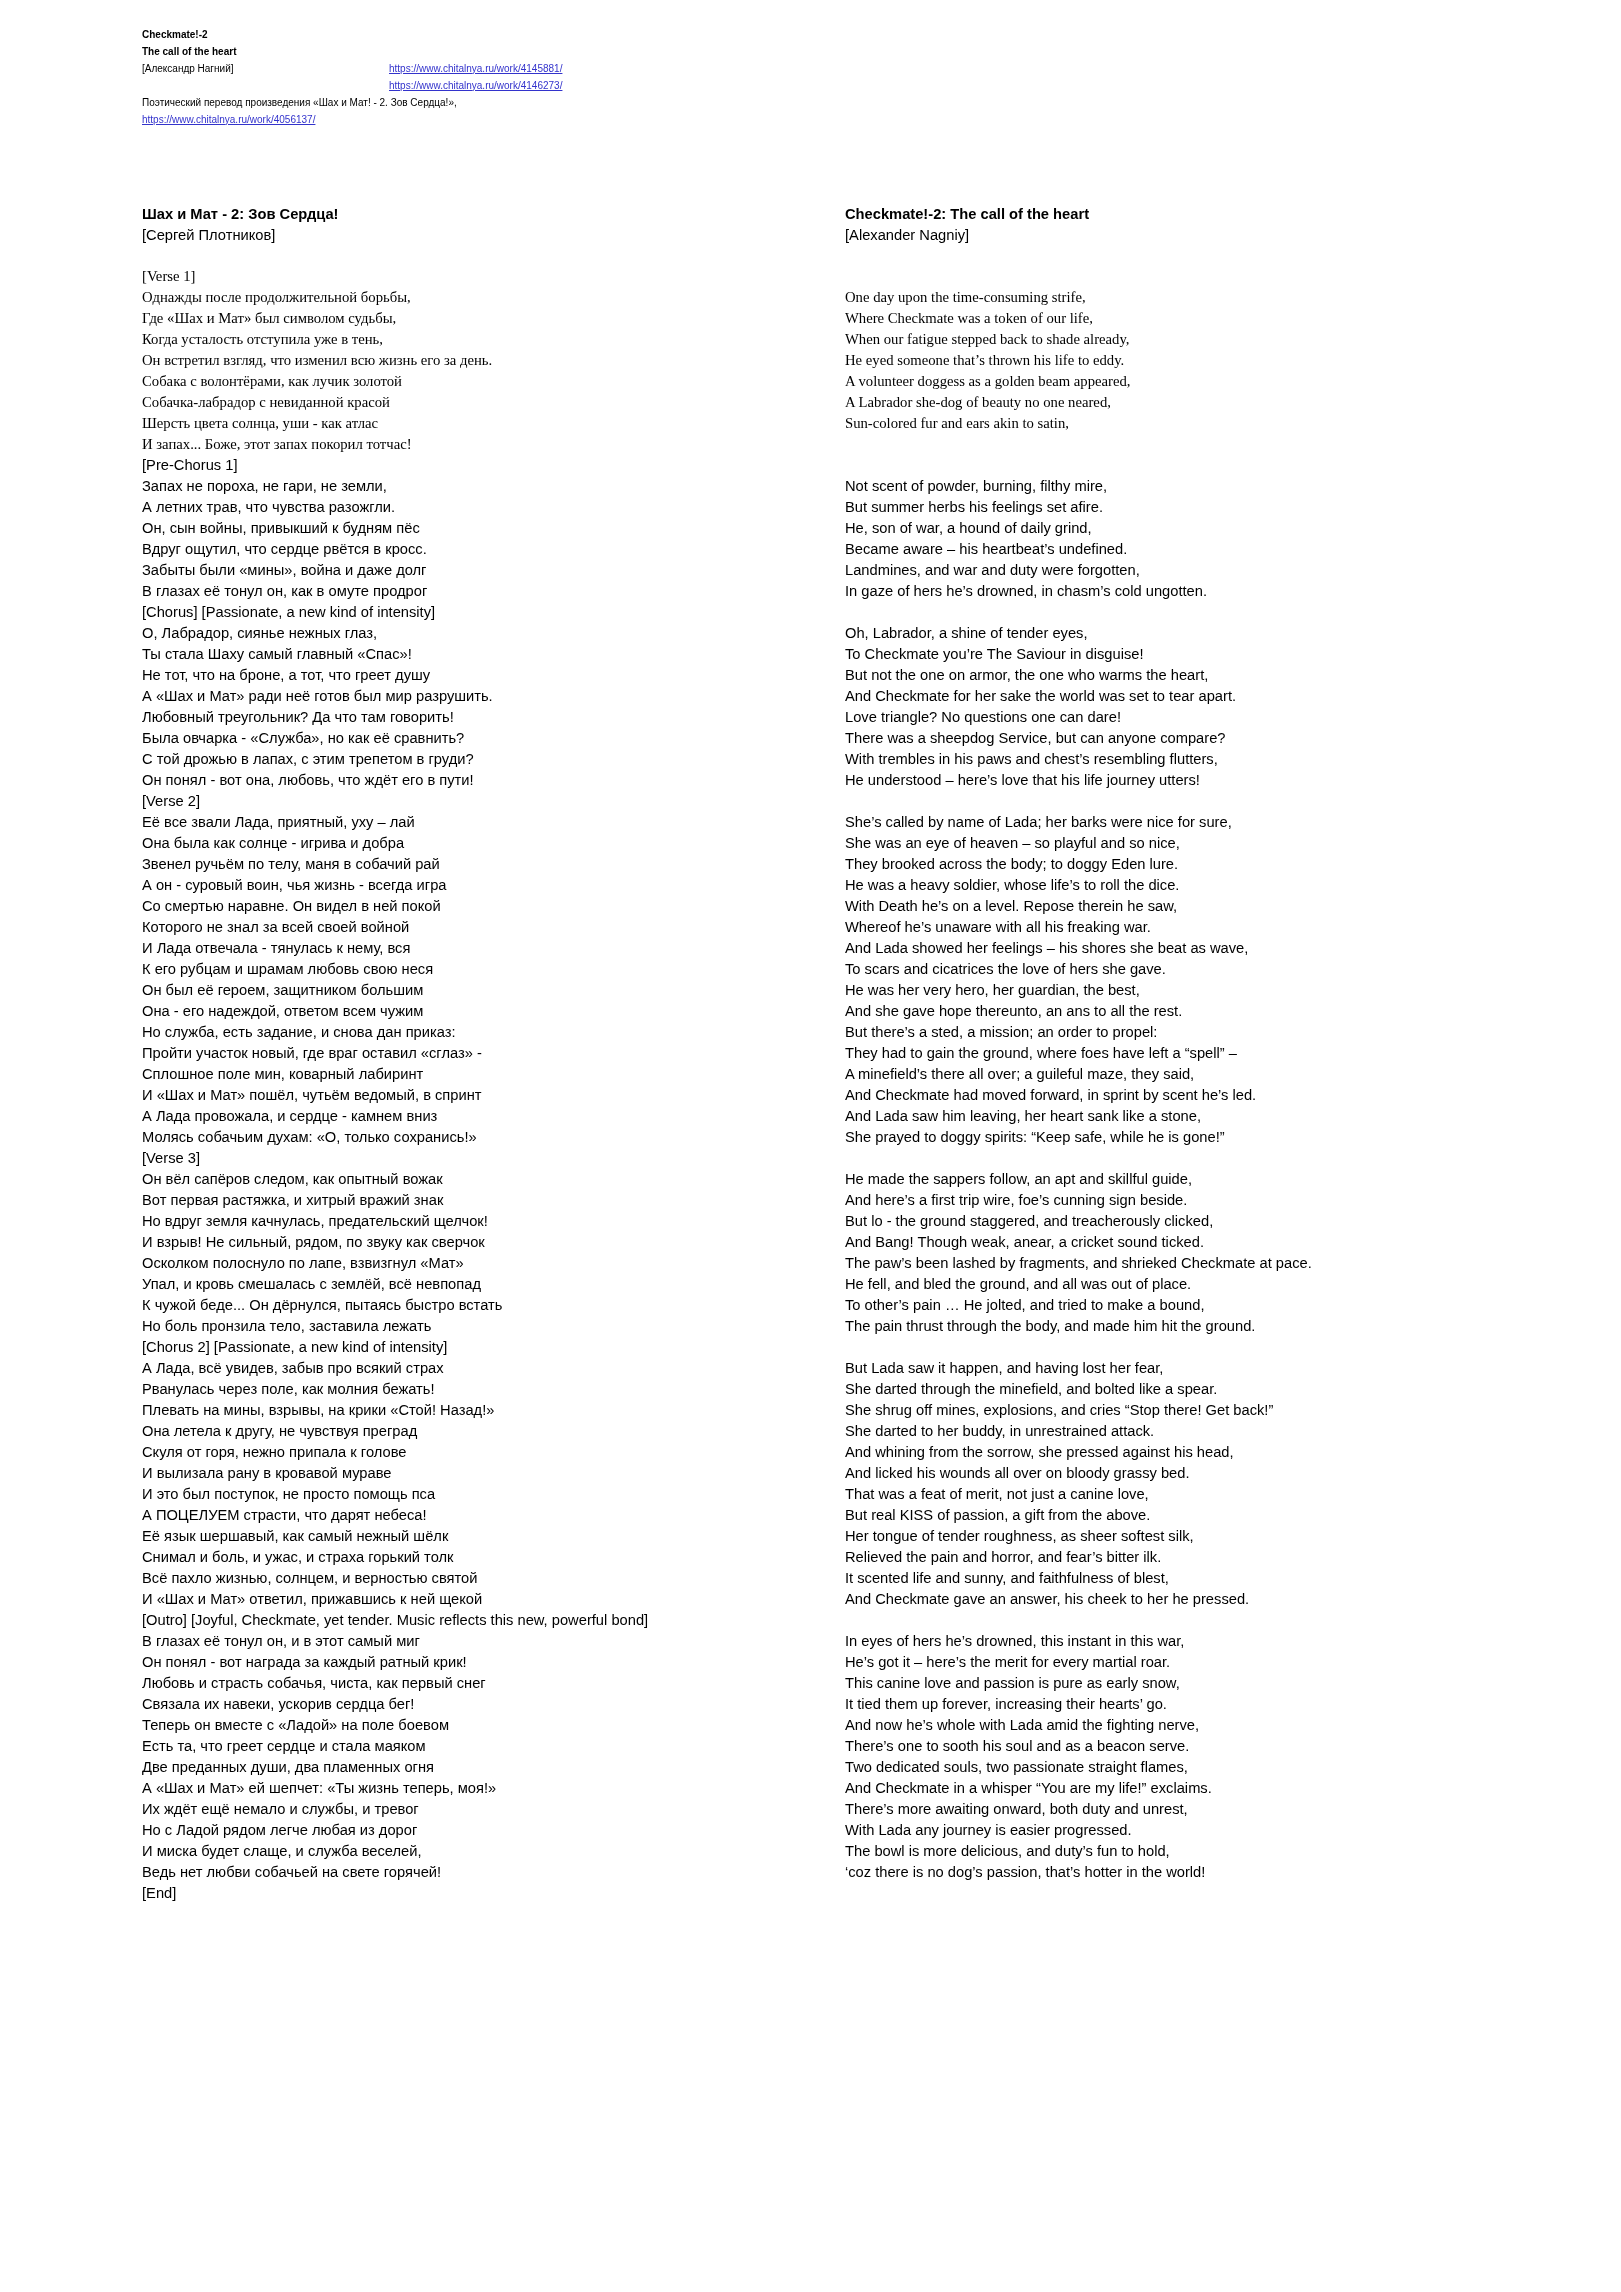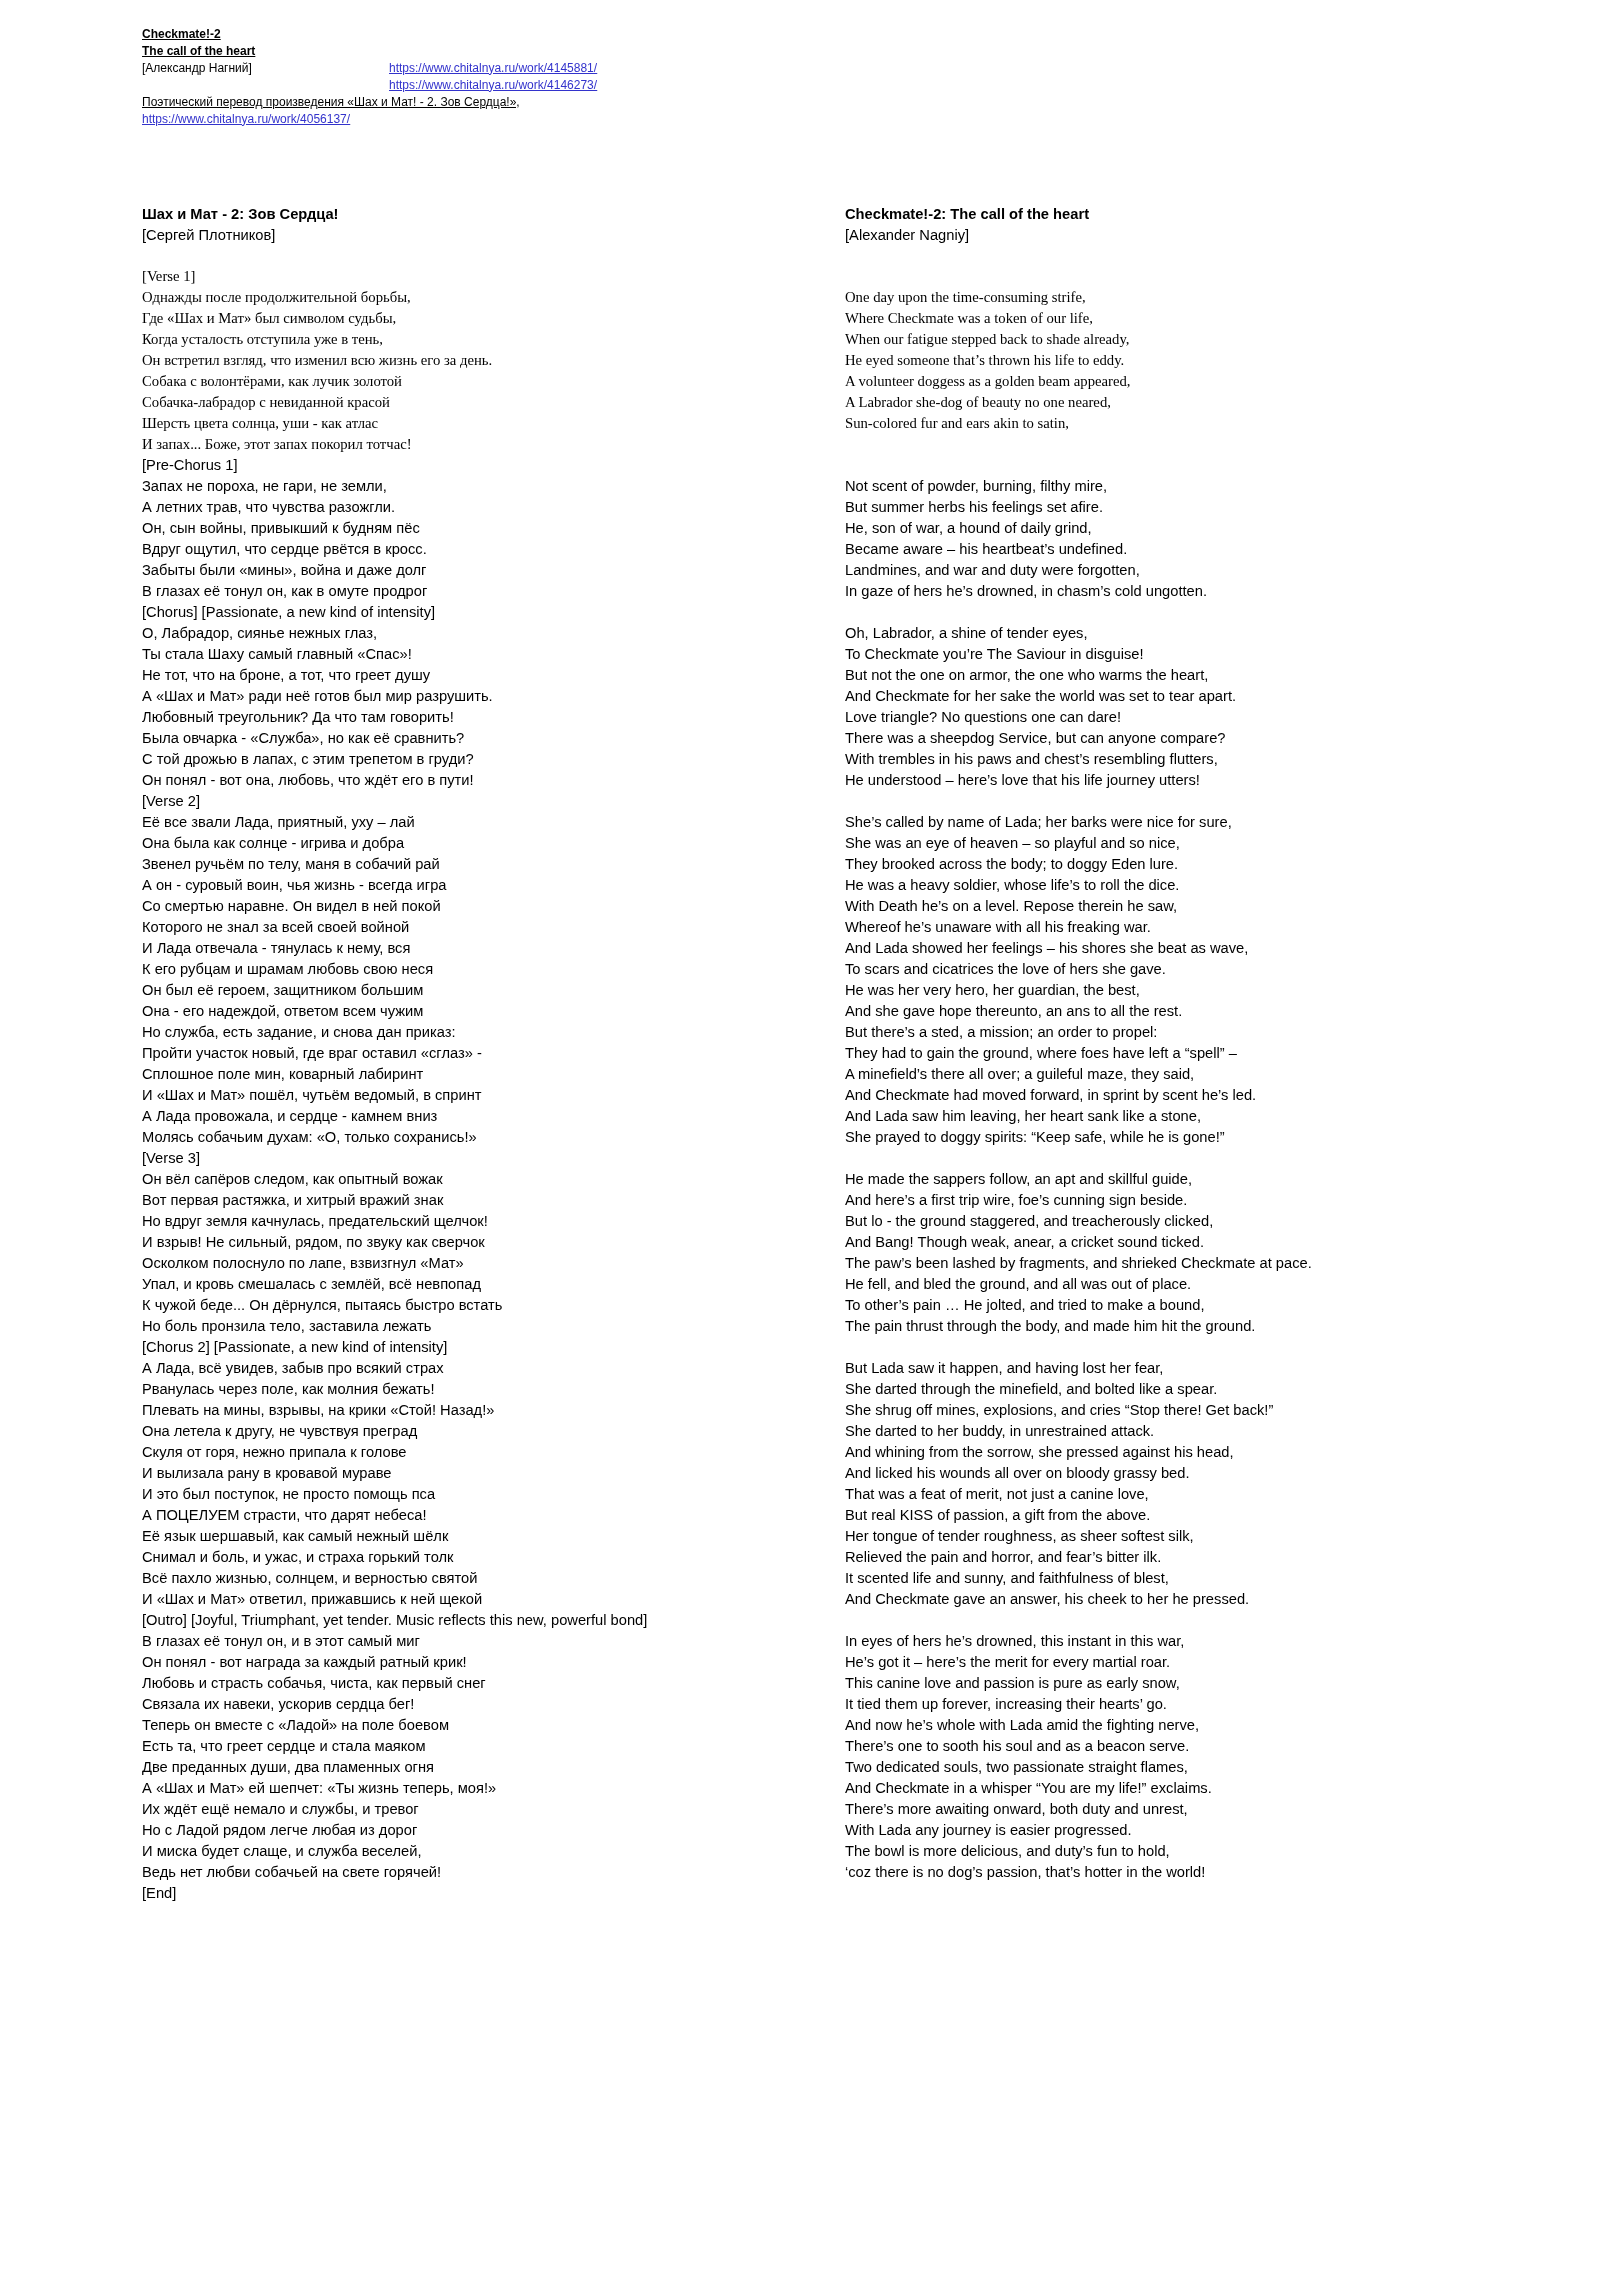--- a/index.html
+++ b/index.html
@@ -9,21 +9,21 @@
     height: 2293px;
     background: #ffffff;
     color: #000000;
     font-family: "Liberation Sans", sans-serif;
     font-size: 14.7px;
     overflow: hidden;
   }
   .page { padding: 25.5px 29px 0 142px; }
 
   
-  .doc-header { font-size: 12px; line-height: 17px; text-decoration: underline; }
+  .doc-header { font-size: 10px; line-height: 17px; }
   .bold { font-weight: 700; }
   .doc-link {
     color: var(--link-color, #3333CC);
     text-decoration: underline;
     cursor: pointer;
     margin-top: 40px;
   }
   .tab-cell { display: inline-block; width: 247px; }
 
   
@@ -323,21 +323,21 @@
           <div class="cell">Всё пахло жизнью, солнцем, и верностью святой</div>
           <div class="cell">It scented life and sunny, and faithfulness of blest,</div>
         </div>
         <div class="row lyrics-line">
           <div class="cell">И «Шах и Мат» ответил, прижавшись к ней щекой</div>
           <div class="cell">And Checkmate gave an answer, his cheek to her he pressed.</div>
         </div>
       </div>
       <div class="section">
         <div class="row lyrics-line">
-          <div class="cell">[Outro] [Joyful, Triumphant, yet tender. Music reflects this new, powerful bond]</div>
+          <div class="cell">[Outro] [Joyful, Checkmate, yet tender. Music reflects this new, powerful bond]</div>
           <div class="cell"></div>
         </div>
         <div class="row lyrics-line">
           <div class="cell">В глазах её тонул он, и в этот самый миг</div>
           <div class="cell">In eyes of hers he’s drowned, this instant in this war,</div>
         </div>
         <div class="row lyrics-line">
           <div class="cell">Он понял - вот награда за каждый ратный крик!</div>
           <div class="cell">He’s got it – here’s the merit for every martial roar.</div>
         </div>

